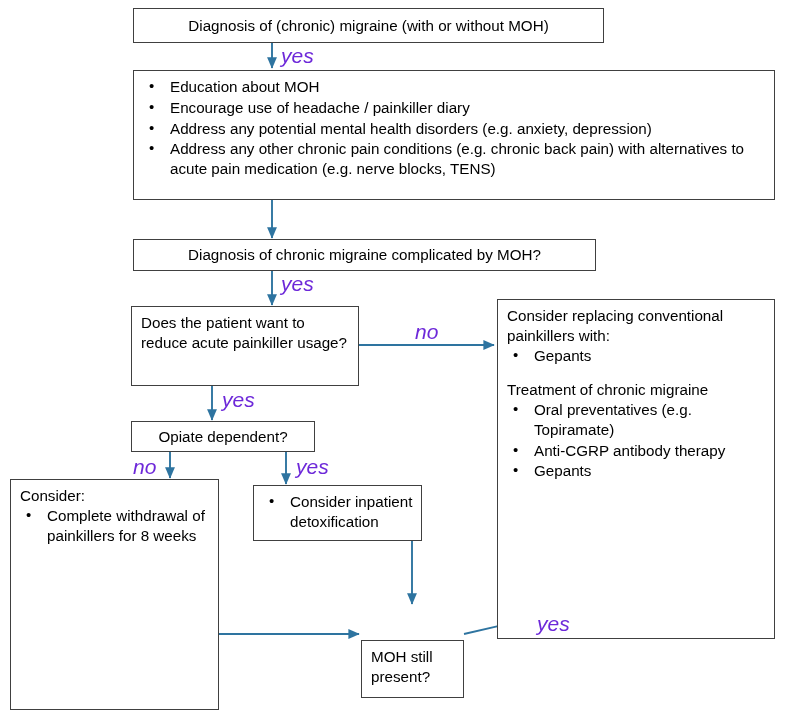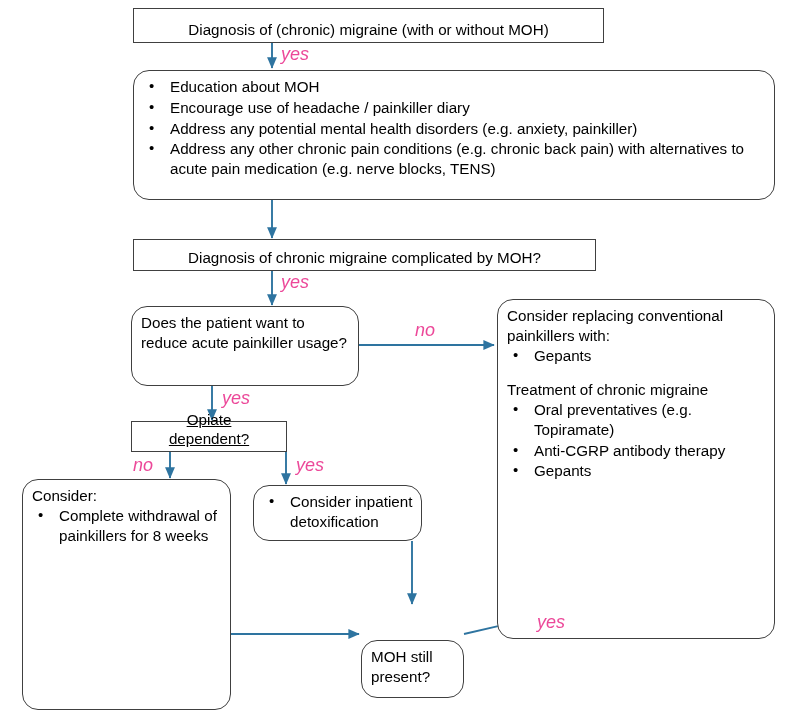--- a/index.html
+++ b/index.html
@@ -30,28 +30,27 @@
     box-sizing: border-box;
     border: 1.4px solid #404040;
     background: #ffffff;
     color: #000000;
     font-size: 15.2px;
     line-height: 1.30;
     padding: 5px 8px;
   }
   .node.center {
     display: flex;
-    align-items: flex-end;
+    align-items: center;
     justify-content: center;
     text-align: center;
     padding: 2px 13px;
   }
   .node.leftpad {
     padding: 6px 8px 6px 9px;
-    border-radius: 16px;
   }
   ul.blist {
     list-style: none;
     margin: 0;
     padding: 0;
   }
   ul.blist > li {
     position: relative;
     padding-left: 27px;
     margin: 0 0 1px 0;
@@ -66,22 +65,22 @@
   }
   .plain-line {
     margin: 0;
   }
   .spacer {
     height: 14px;
   }
   .edge-label {
     position: absolute;
     font-style: italic;
-    font-size: 18px;
-    color: #ec4899;
+    font-size: 21px;
+    color: #6d28d9;
     white-space: nowrap;
   }
 </style>
 </head>
 <body>
 
 <div id="flow">
 
   <svg class="edges" viewBox="0 0 785 721">
     <defs>
@@ -114,38 +113,38 @@
   </svg>
 
   <div class="node center" style="left:133px; top:8px; width:471px; height:35px;">
     <span>Diagnosis of (chronic) migraine (with or without MOH)</span>
   </div>
 
   <div class="node leftpad" style="left:133px; top:70px; width:642px; height:130px;">
     <ul class="blist">
       <li>Education about MOH</li>
       <li>Encourage use of headache / painkiller diary</li>
-      <li>Address any potential mental health disorders (e.g. anxiety, painkiller)</li>
+      <li>Address any potential mental health disorders (e.g. anxiety, depression)</li>
       <li>Address any other chronic pain conditions (e.g. chronic back pain) with alternatives to acute pain medication (e.g. nerve blocks, TENS)</li>
     </ul>
   </div>
 
   <div class="node center" style="left:133px; top:239px; width:463px; height:32px;">
     <span>Diagnosis of chronic migraine complicated by MOH?</span>
   </div>
 
   <div class="node leftpad" style="left:131px; top:306px; width:228px; height:80px;">
     <div class="plain-line">Does the patient want to reduce acute painkiller usage?</div>
   </div>
 
-  <div class="node center" style="left:131px; top:421px; width:156px; height:31px;text-decoration:underline;">
+  <div class="node center" style="left:131px; top:421px; width:184px; height:31px;">
     <span>Opiate dependent?</span>
   </div>
 
-  <div class="node leftpad" style="left:10px; top:479px; width:209px; height:231px;margin-left:12px;">
+  <div class="node leftpad" style="left:10px; top:479px; width:209px; height:231px;">
     <div class="plain-line">Consider:</div>
     <ul class="blist">
       <li>Complete withdrawal of painkillers for 8 weeks</li>
     </ul>
   </div>
 
   <div class="node leftpad" style="left:253px; top:485px; width:169px; height:56px;">
     <ul class="blist">
       <li>Consider inpatient detoxification</li>
     </ul>

